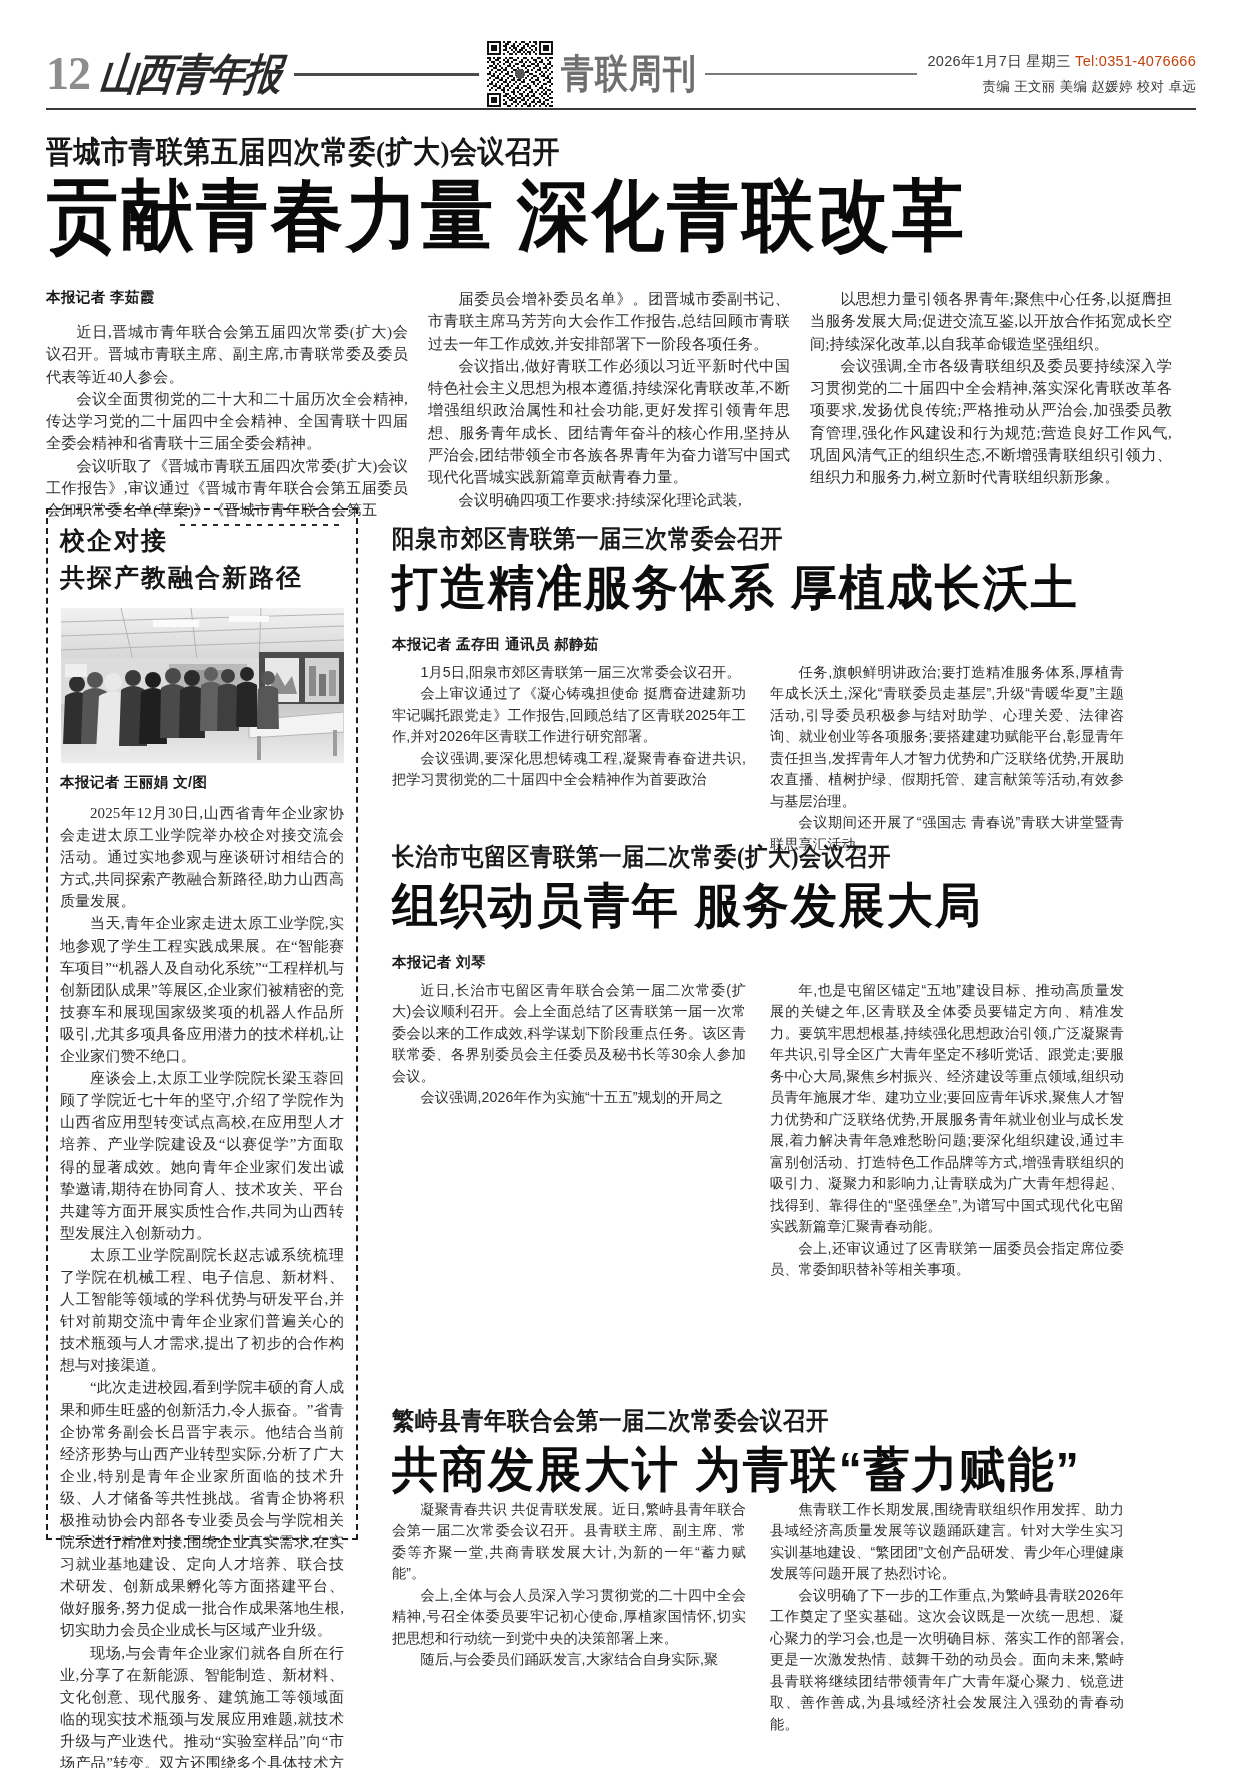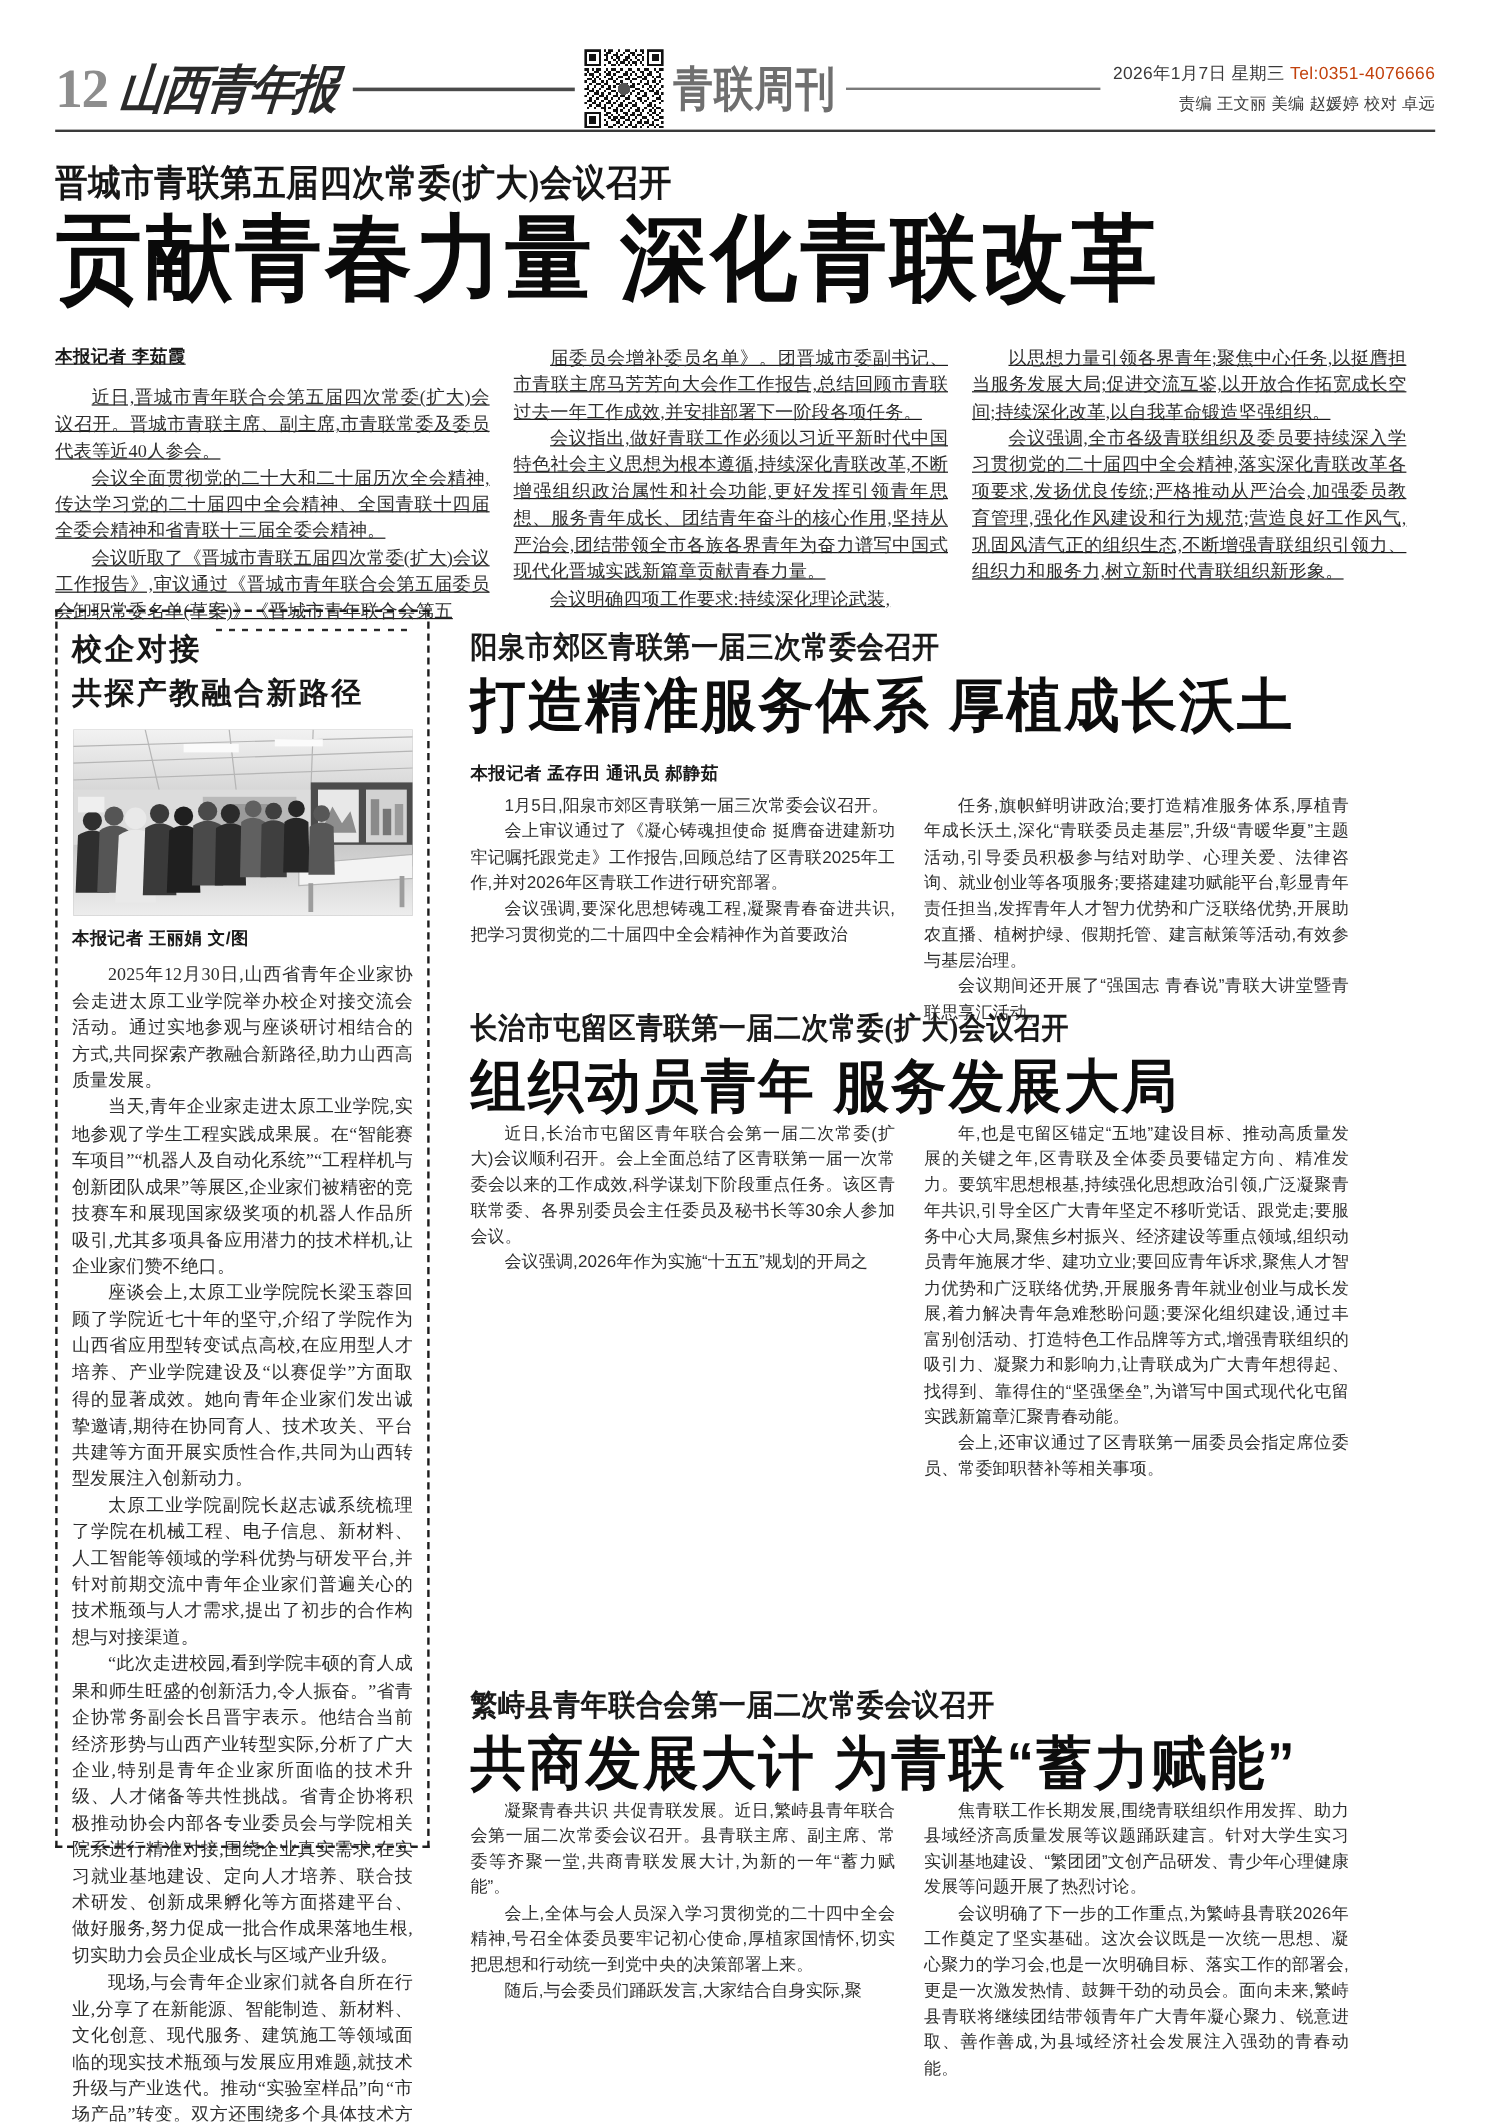--- a/index.html
+++ b/index.html
@@ -147,21 +147,21 @@
     font-size: 14.2px;
     line-height: 21.5px;
   }
 
   
   .lead-cols {
     position:absolute; left:46px; top:288px;
     width:1150px; height:200px;
     display:flex; gap: 20px;
   }
-  .lead-cols .col { width: 362px; text-decoration: underline; }
+  .lead-cols .col { width: 362px; }
 
   
   .sidebar {
     position: absolute;
     left: 46px; top: 508px;
     width: 312px; height: 1032px;
     border: 2px dashed #1d1d1d;
     padding: 14px 12px 10px 12px;
   }
   .sb-head {
@@ -722,20 +722,21 @@
       <div class="col bodytext sans">
         <p>任务,旗帜鲜明讲政治;要打造精准服务体系,厚植青年成长沃土,深化“青联委员走基层”,升级“青暖华夏”主题活动,引导委员积极参与结对助学、心理关爱、法律咨询、就业创业等各项服务;要搭建建功赋能平台,彰显青年责任担当,发挥青年人才智力优势和广泛联络优势,开展助农直播、植树护绿、假期托管、建言献策等活动,有效参与基层治理。</p>
         <p>会议期间还开展了“强国志 青春说”青联大讲堂暨青联思享汇活动。</p>
       </div>
     </div>
   </div>
 
   <div class="art" style="left:392px; top:840px; width:804px;">
     <div class="art-kicker">长治市屯留区青联第一届二次常委(扩大)会议召开</div>
     <div class="art-headline">组织动员青年  服务发展大局</div>
+    <div class="byline art-byline">本报记者 刘琴</div>
     <div class="art-cols">
       <div class="col bodytext sans">
         <p>近日,长治市屯留区青年联合会第一届二次常委(扩大)会议顺利召开。会上全面总结了区青联第一届一次常委会以来的工作成效,科学谋划下阶段重点任务。该区青联常委、各界别委员会主任委员及秘书长等30余人参加会议。</p>
         <p>会议强调,2026年作为实施“十五五”规划的开局之</p>
       </div>
       <div class="col bodytext sans">
         <p>年,也是屯留区锚定“五地”建设目标、推动高质量发展的关键之年,区青联及全体委员要锚定方向、精准发力。要筑牢思想根基,持续强化思想政治引领,广泛凝聚青年共识,引导全区广大青年坚定不移听党话、跟党走;要服务中心大局,聚焦乡村振兴、经济建设等重点领域,组织动员青年施展才华、建功立业;要回应青年诉求,聚焦人才智力优势和广泛联络优势,开展服务青年就业创业与成长发展,着力解决青年急难愁盼问题;要深化组织建设,通过丰富别创活动、打造特色工作品牌等方式,增强青联组织的吸引力、凝聚力和影响力,让青联成为广大青年想得起、找得到、靠得住的“坚强堡垒”,为谱写中国式现代化屯留实践新篇章汇聚青春动能。</p>
         <p>会上,还审议通过了区青联第一届委员会指定席位委员、常委卸职替补等相关事项。</p>
       </div>
     </div>

